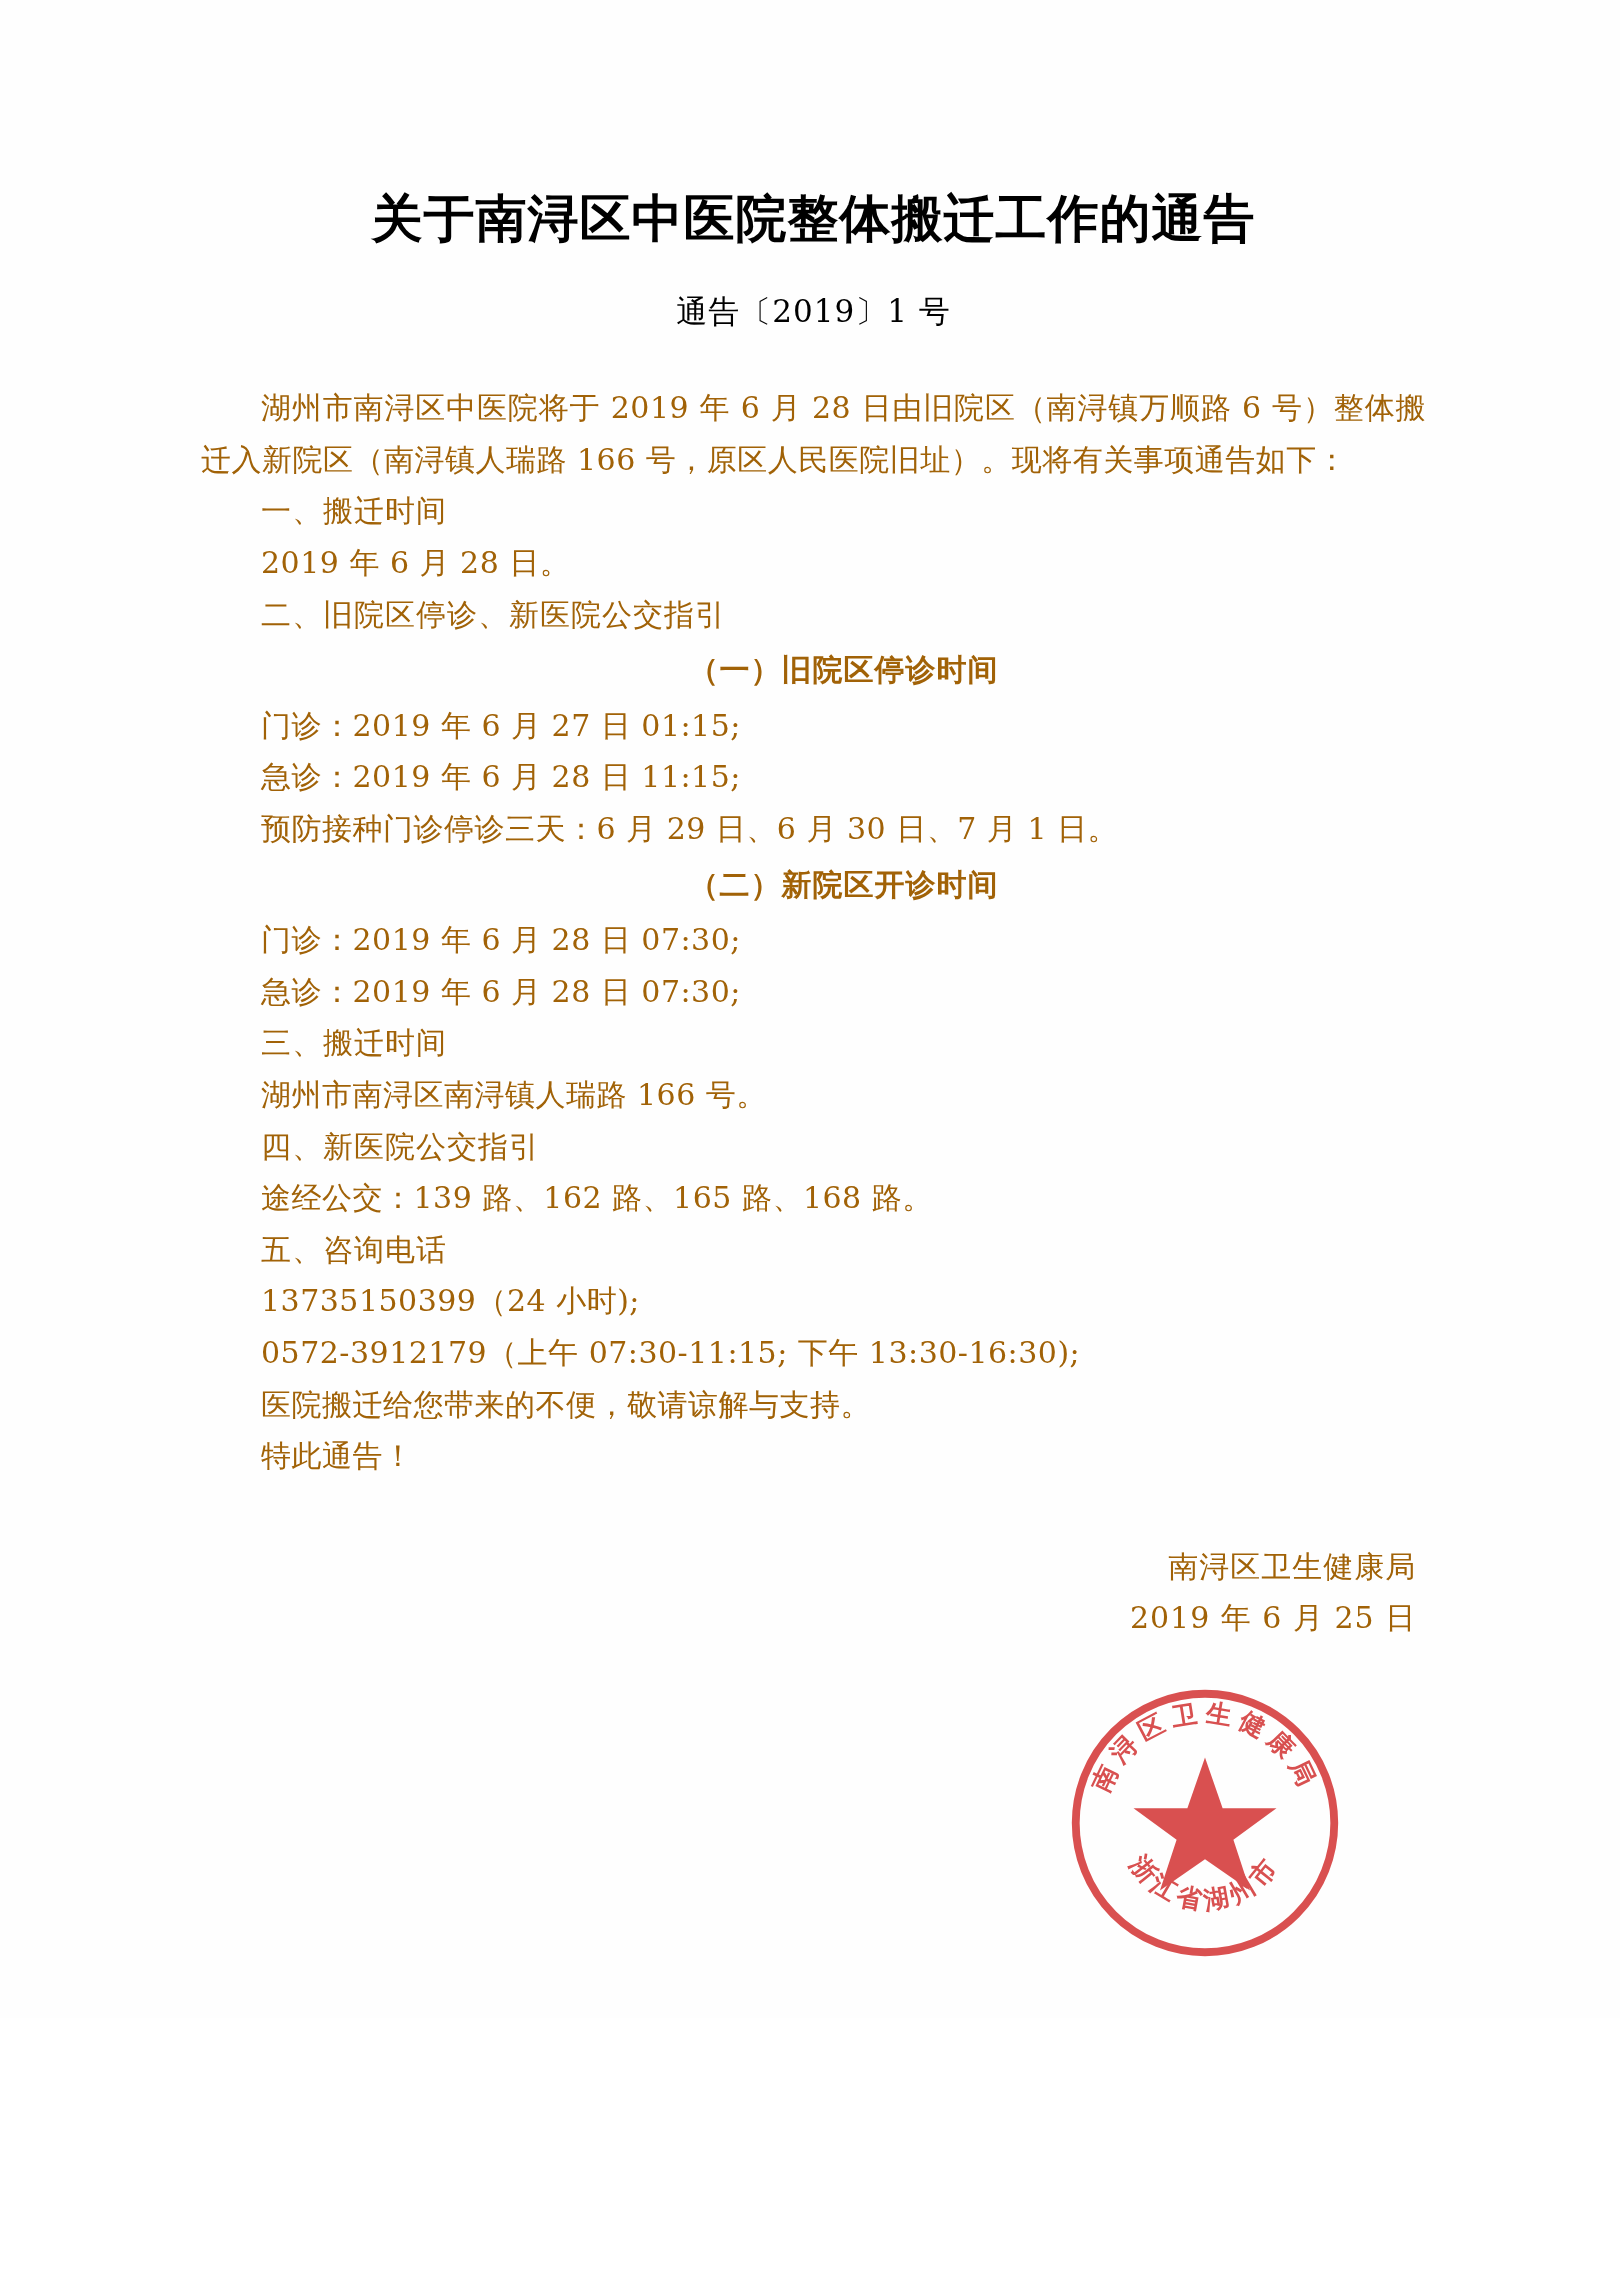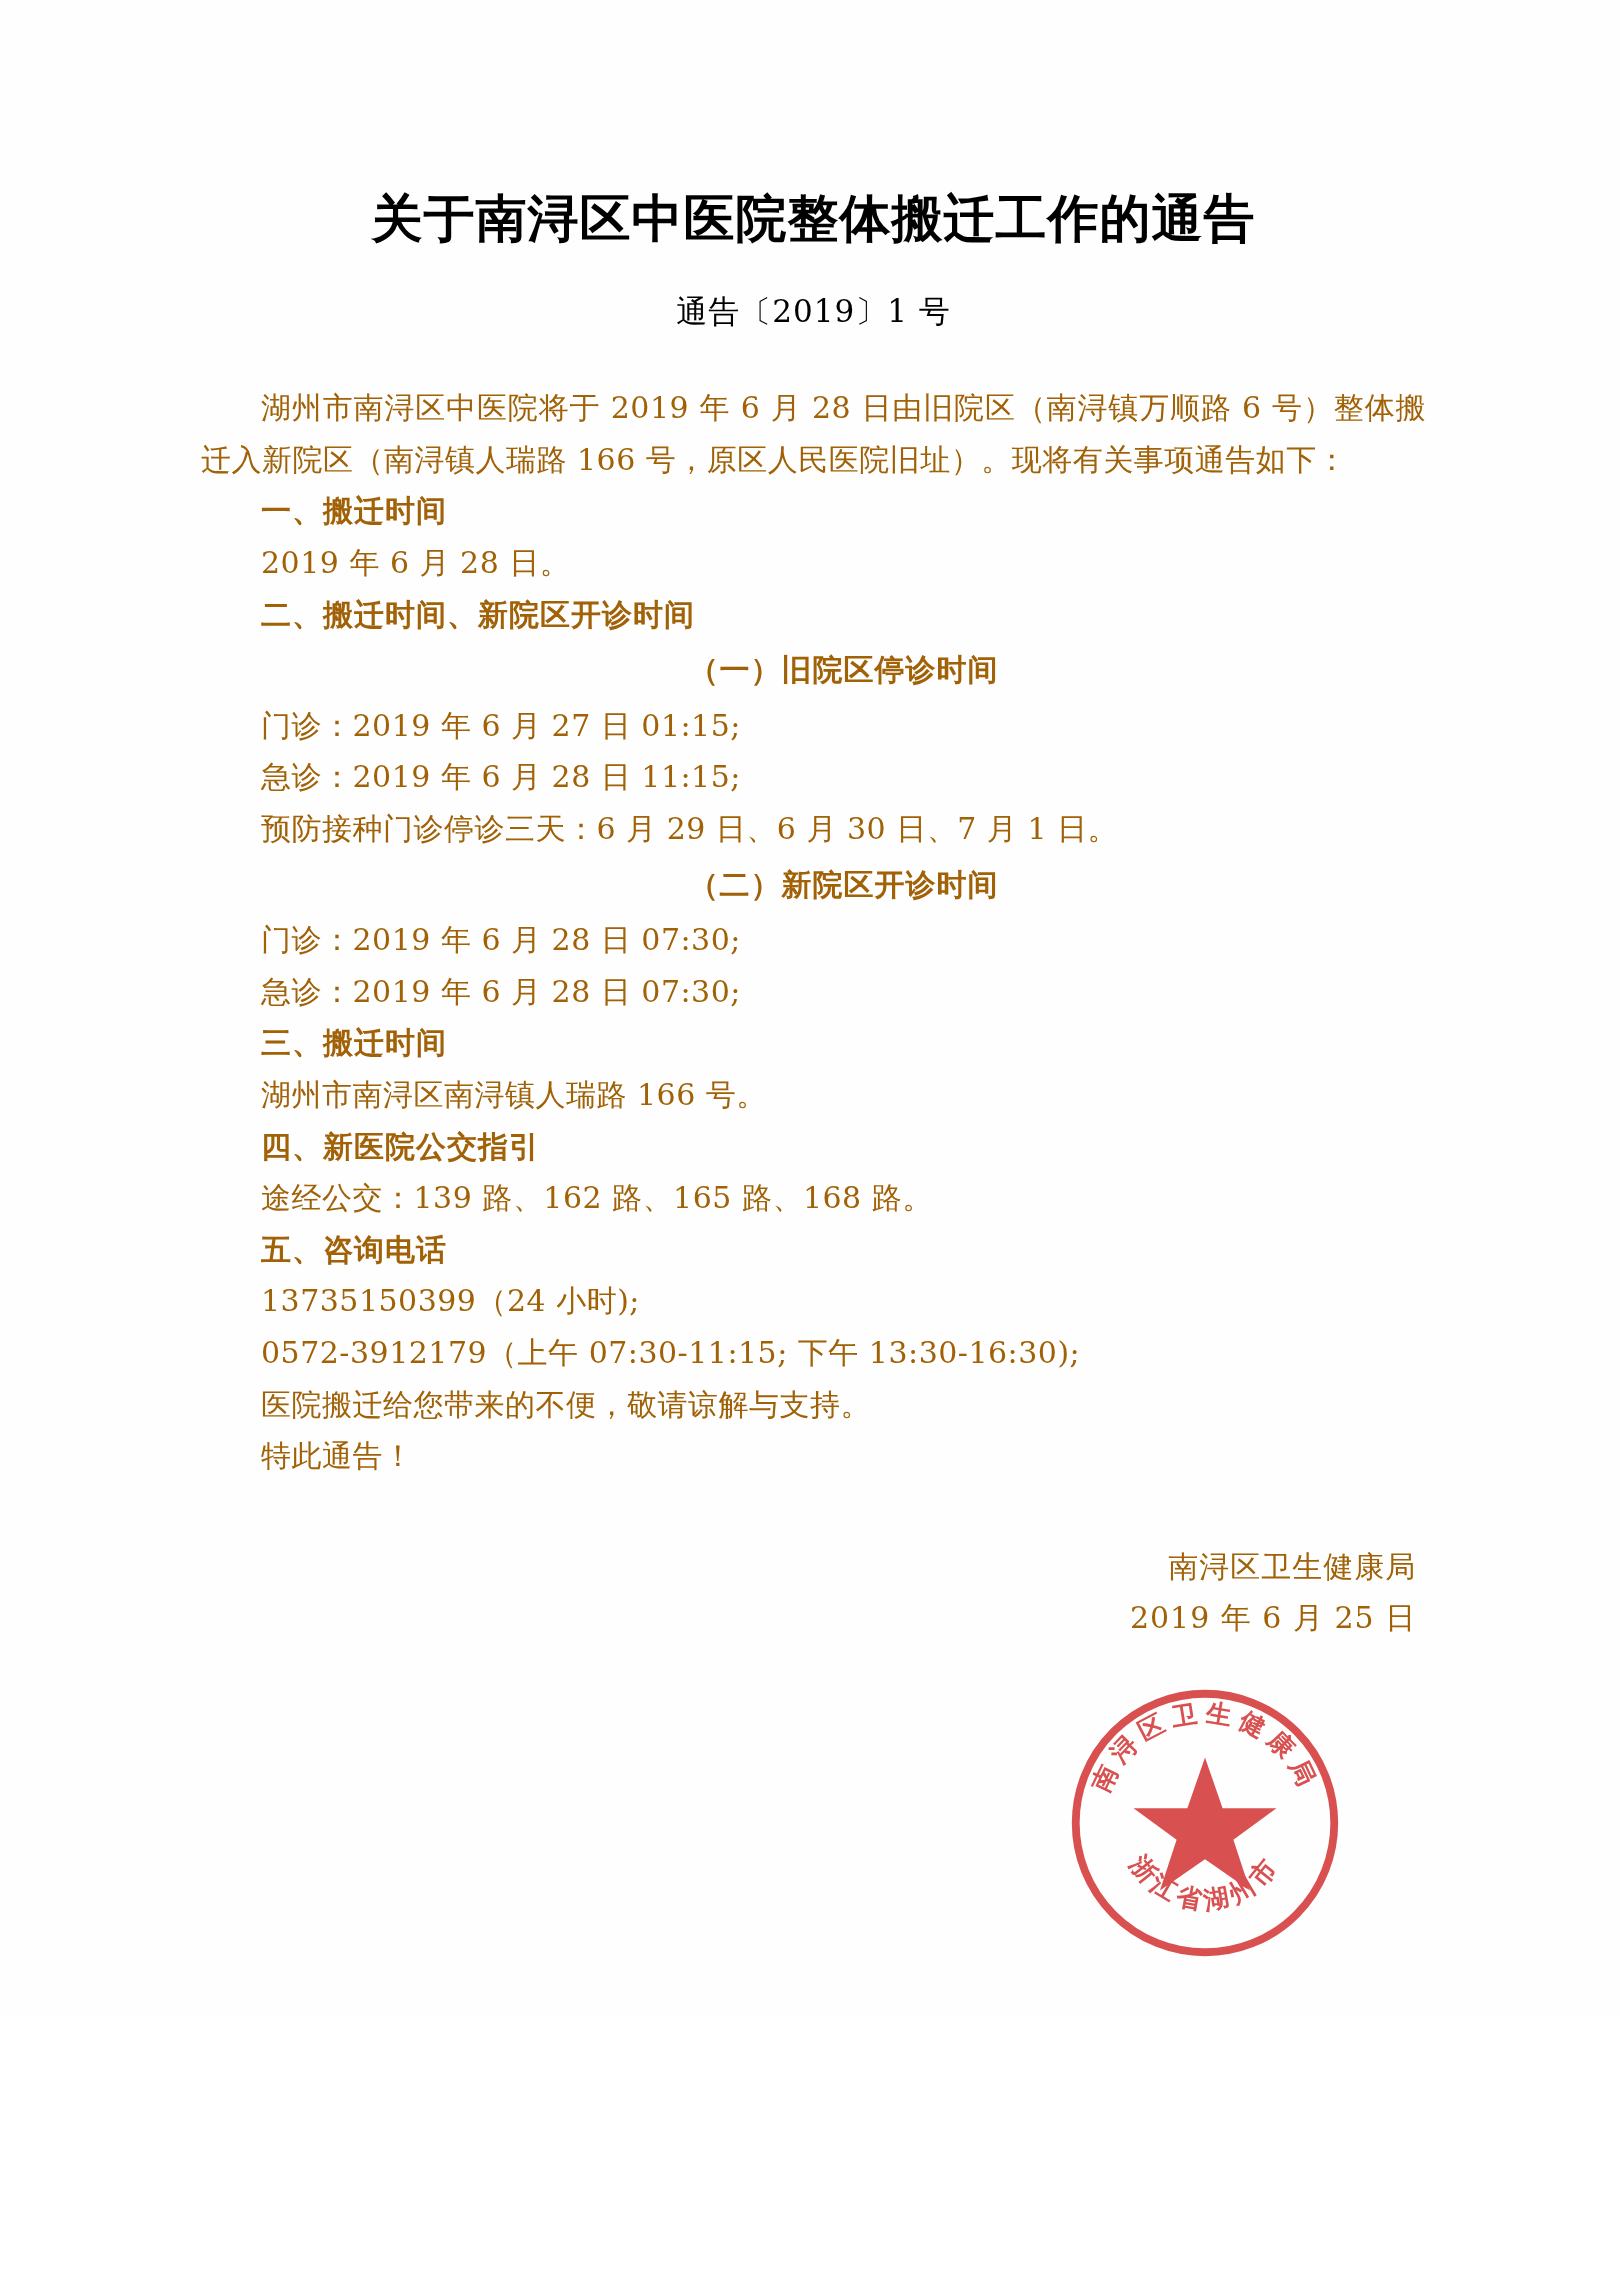--- a/index.html
+++ b/index.html
@@ -56,21 +56,21 @@
   p.para {
     margin: 0;
     text-indent: 2em;
     text-align: justify;
     text-justify: inter-ideograph;
   }
   p.heading {
     margin: 0;
     text-indent: 2em;
     font-family: "DejaVu Sans", "Liberation Sans", sans-serif;
-    font-weight: bold;
+    font-weight: normal;
     font-size: 30px;
     letter-spacing: 1px;
   }
   p.subheading {
     margin: 4px;
     text-indent: 2em;
     font-family: "DejaVu Sans", "Liberation Sans", sans-serif;
     font-weight: bold;
     font-size: 30px;
     letter-spacing: 1px;
@@ -113,21 +113,21 @@
 
     <div class="doc-number">通告〔2019〕1 号</div>
 
     <div class="body-block">
 
       <p class="para">湖州市南浔区中医院将于 2019 年 6 月 28 日由旧院区（南浔镇万顺路 6 号）整体搬迁入新院区（南浔镇人瑞路 166 号，原区人民医院旧址）。现将有关事项通告如下：</p>
 
       <p class="heading">一、搬迁时间</p>
       <p class="para">2019 年 6 月 28 日。</p>
 
-      <p class="heading">二、搬迁时间、新院区开诊时间</p>
+      <p class="heading">二、旧院区停诊、新医院公交指引</p>
       <p class="subheading">（一）旧院区停诊时间</p>
       <p class="para">门诊：2019 年 6 月 27 日 01:15;</p>
       <p class="para">急诊：2019 年 6 月 28 日 11:15;</p>
       <p class="para">预防接种门诊停诊三天：6 月 29 日、6 月 30 日、7 月 1 日。</p>
       <p class="subheading">（二）新院区开诊时间</p>
       <p class="para">门诊：2019 年 6 月 28 日 07:30;</p>
       <p class="para">急诊：2019 年 6 月 28 日 07:30;</p>
 
       <p class="heading">三、搬迁时间</p>
       <p class="para">湖州市南浔区南浔镇人瑞路 166 号。</p>

